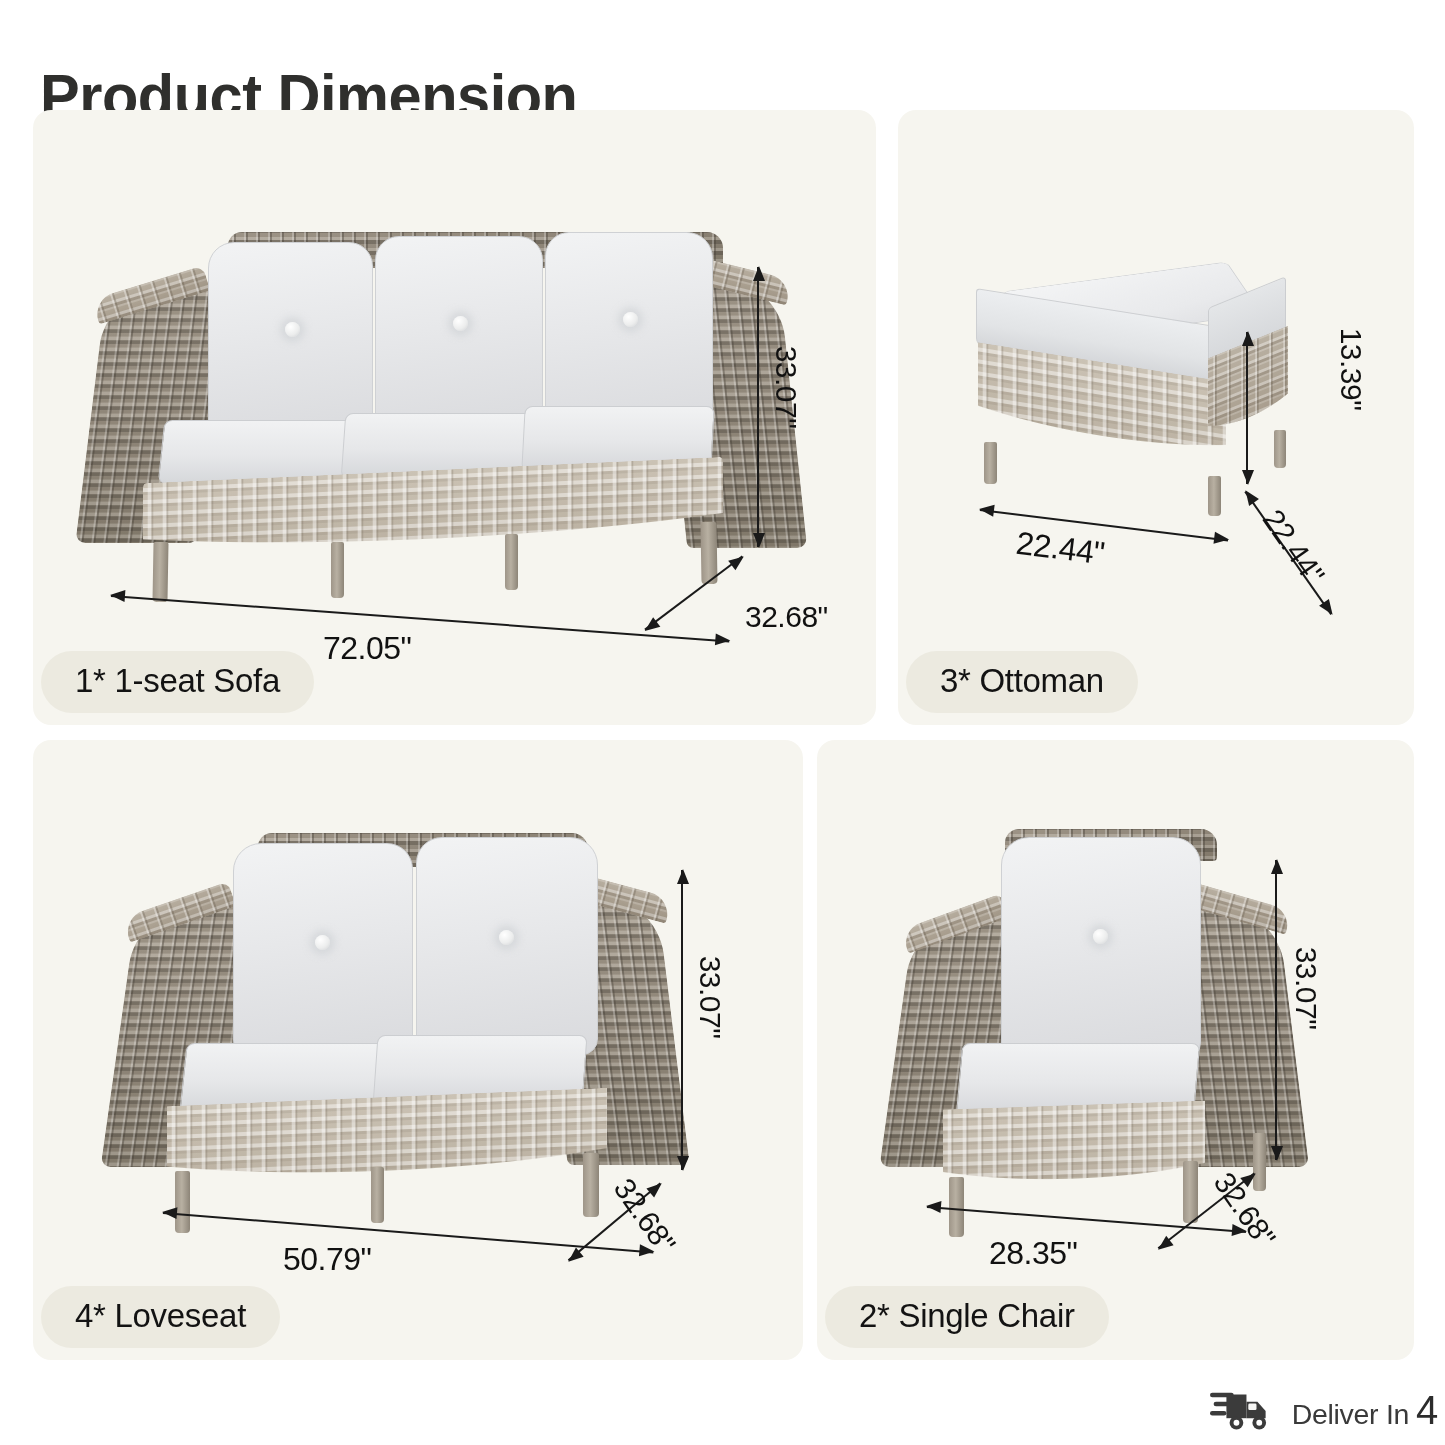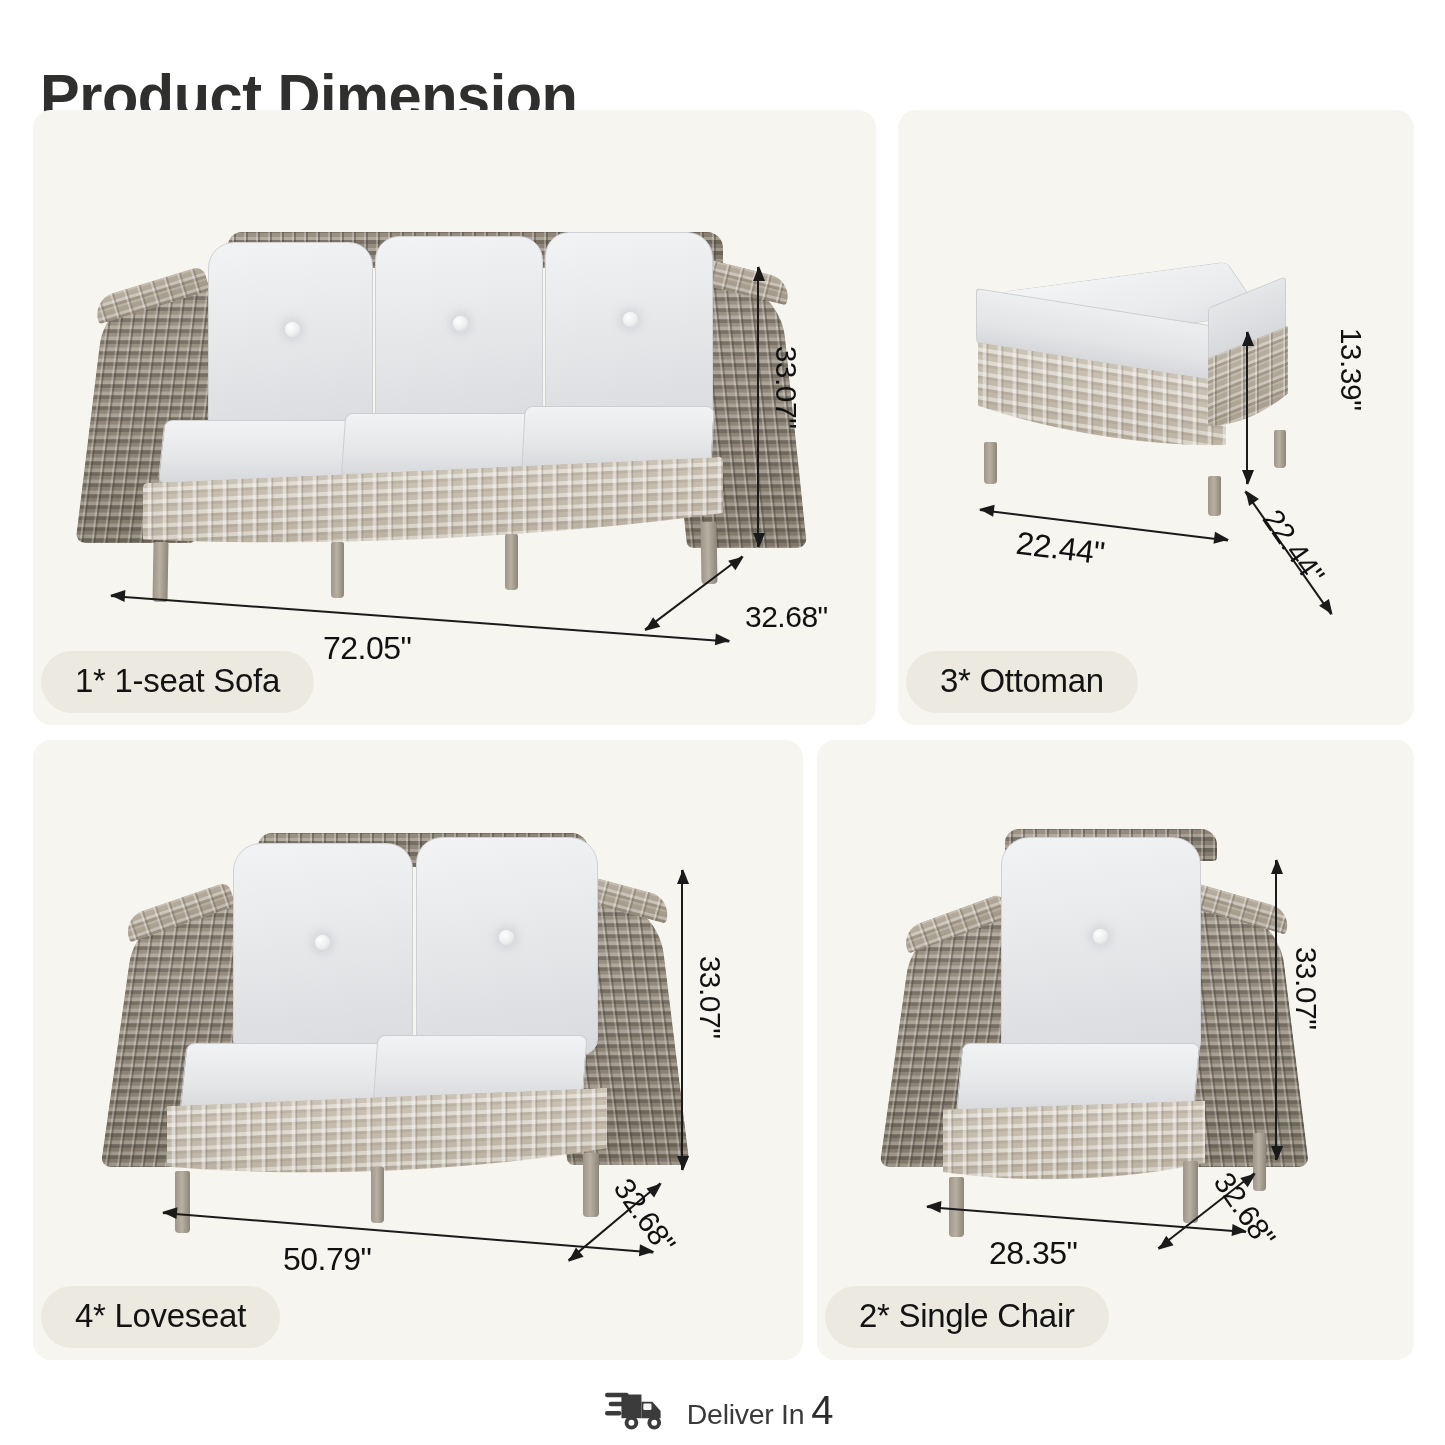--- a/index.html
+++ b/index.html
@@ -139,21 +139,21 @@
     position: absolute;
     font-size: 30px; color: #111; white-space: nowrap;
     letter-spacing: -0.5px;
     transform-origin: center center;
   }
   .dim-label.big { font-size: 32px; }
 
   
   .footer {
     position: absolute; left: 0; top: 1378px; width: 1445px; height: 64px;
-    display: flex; align-items: center; justify-content: center;
+    display: flex; align-items: center; justify-content: flex-end;
   }
   .truck-icon { width: 62px; height: 44px; margin-right: 20px; flex: none; }
   .footer-text {
     font-size: 28.5px; color: #3a3a3a; letter-spacing: -0.3px; white-space: nowrap;
     display: flex; align-items: baseline;
   }
   .footer-text .num { font-size: 40px; color: #2c2c2c; padding: 0 7px; line-height: 1; }
 </style>
 </head>
 <body>

